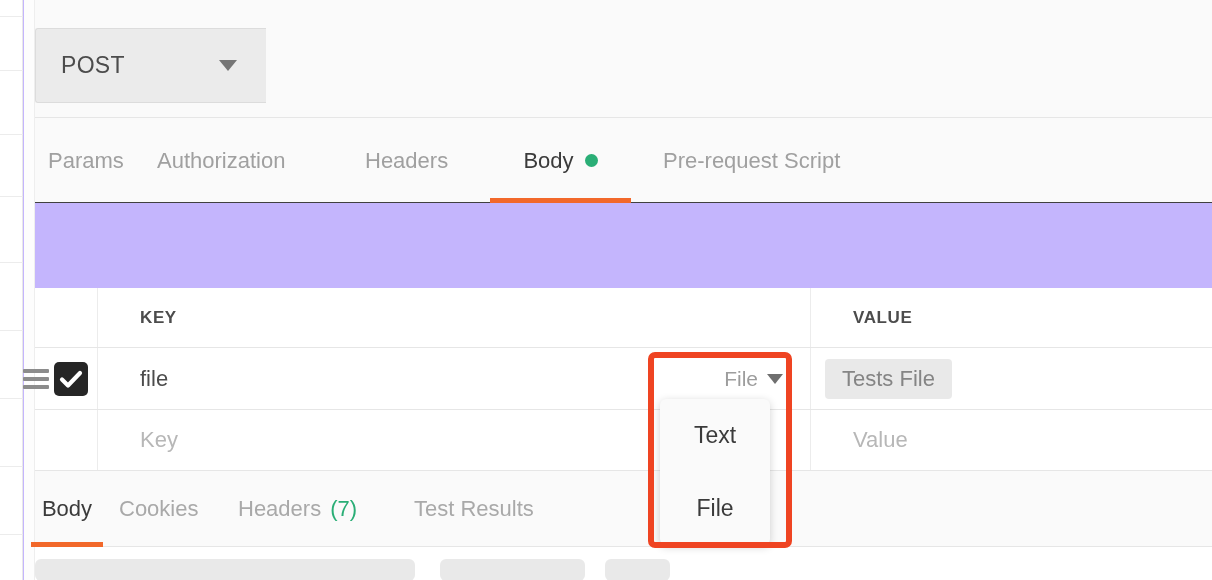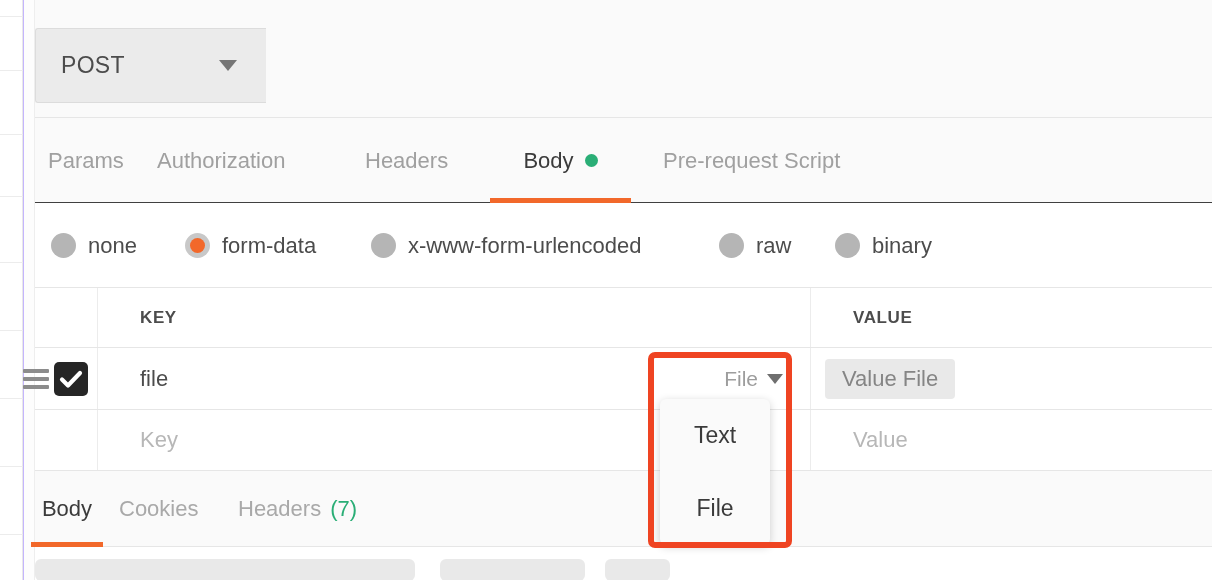--- a/index.html
+++ b/index.html
@@ -428,42 +428,20 @@
       <div class="req-tab active" style="left:455px;width:141px;justify-content:center">
         <span>Body</span>
         <span class="green-dot"></span>
         <span class="underline"></span>
       </div>
       <div class="req-tab" style="left:628px">
         <span>Pre-request Script</span>
       </div>
     </div>
 
-    <div class="mode-row">
-      <div class="radio-opt" style="left:16px">
-        <span class="radio-mark"></span>
-        <span class="radio-label">none</span>
-      </div>
-      <div class="radio-opt selected" style="left:150px">
-        <span class="radio-mark"></span>
-        <span class="radio-label">form-data</span>
-      </div>
-      <div class="radio-opt" style="left:336px">
-        <span class="radio-mark"></span>
-        <span class="radio-label">x-www-form-urlencoded</span>
-      </div>
-      <div class="radio-opt" style="left:684px">
-        <span class="radio-mark"></span>
-        <span class="radio-label">raw</span>
-      </div>
-      <div class="radio-opt" style="left:800px">
-        <span class="radio-mark"></span>
-        <span class="radio-label">binary</span>
-      </div>
-    </div>
 
     <div class="kv-table">
 
       <div class="kv-head">
         <div class="col-check"></div>
         <div class="col-key">
           <span class="th-text">KEY</span>
         </div>
         <div class="col-val">
           <span class="th-text">VALUE</span>
@@ -484,21 +462,21 @@
           </span>
         </div>
         <div class="col-key">
           <span class="cell-text">file</span>
           <span class="type-toggle">
             <span>File</span>
             <span class="tcaret"></span>
           </span>
         </div>
         <div class="col-val">
-          <span class="select-file-btn">Value File</span>
+          <span class="select-file-btn">Tests File</span>
         </div>
       </div>
 
       <div class="kv-row second">
         <div class="col-check"></div>
         <div class="col-key">
           <span class="cell-text placeholder">Key</span>
         </div>
         <div class="col-val">
           <span class="cell-text placeholder">Value</span>
@@ -513,20 +491,23 @@
           <span>Body</span>
           <span class="underline"></span>
         </div>
         <div class="resp-tab" style="left:84px">
           <span>Cookies</span>
         </div>
         <div class="resp-tab" style="left:203px">
           <span>Headers</span>
           <span class="hdr-count">(7)</span>
         </div>
+        <div class="resp-tab" style="left:379px">
+          <span>Test Results</span>
+        </div>
       </div>
       <div class="resp-body">
         <div class="skel" style="left:0px;width:380px"></div>
         <div class="skel" style="left:405px;width:145px"></div>
         <div class="skel" style="left:570px;width:65px"></div>
       </div>
     </div>
 
   </div>
 

